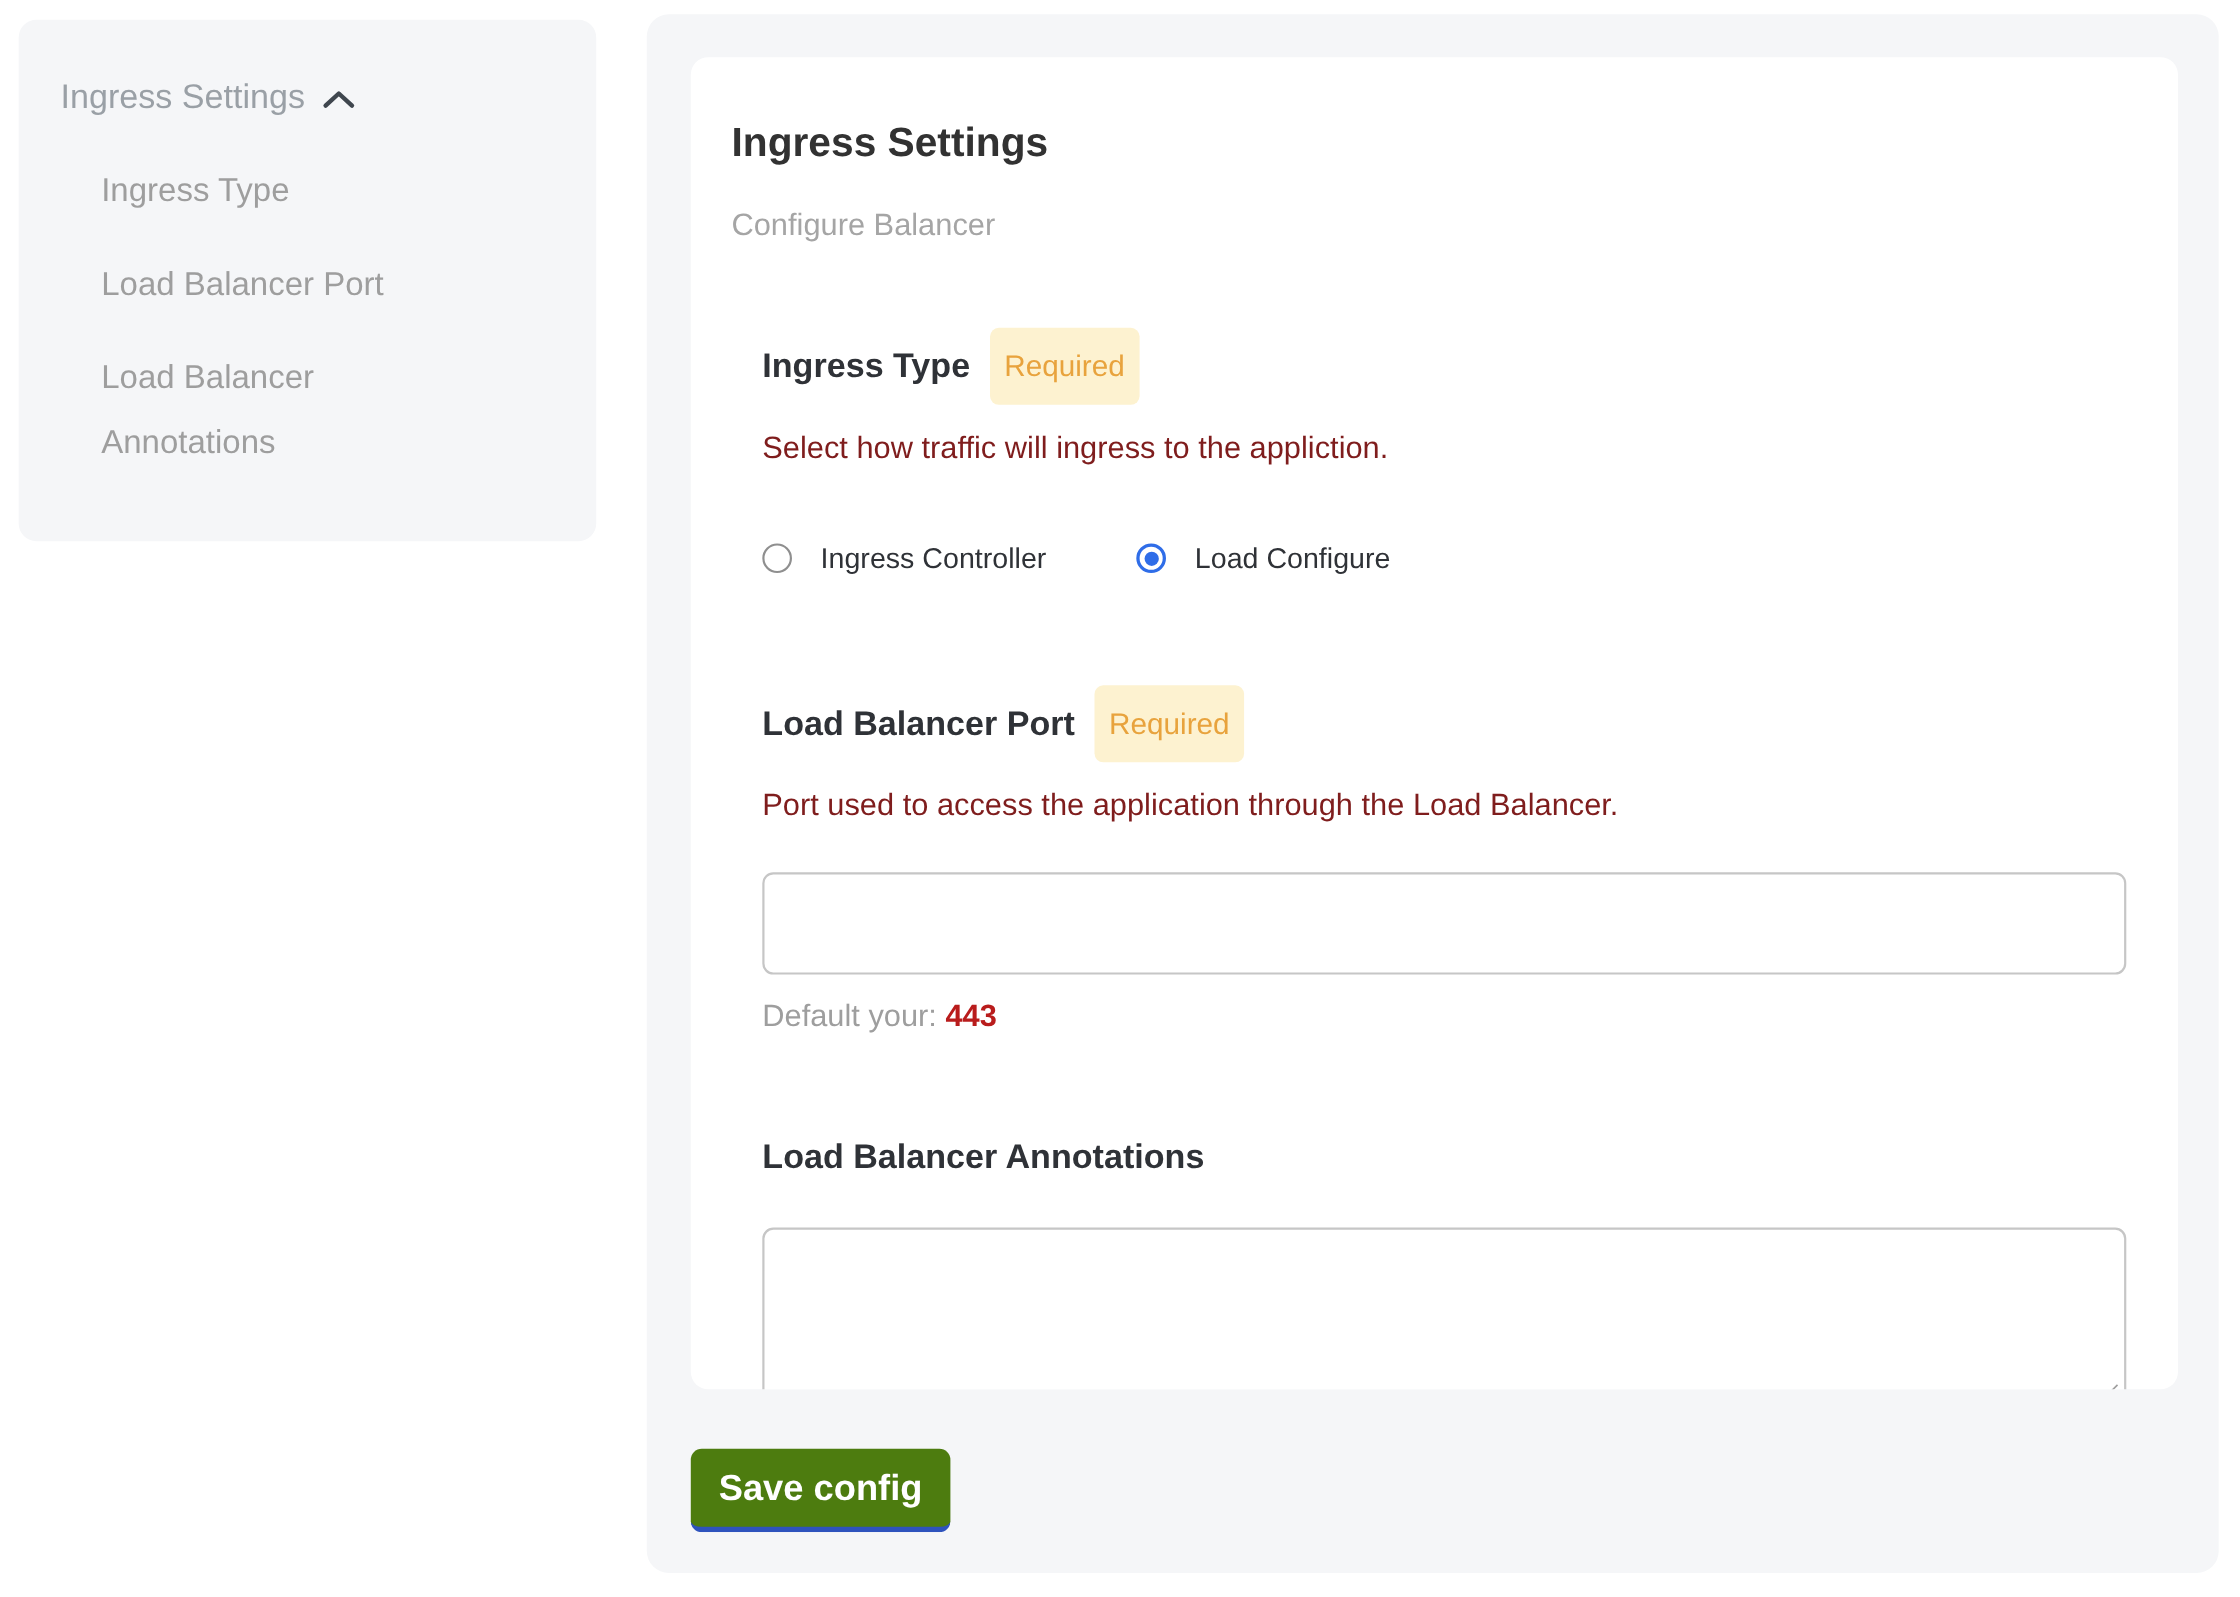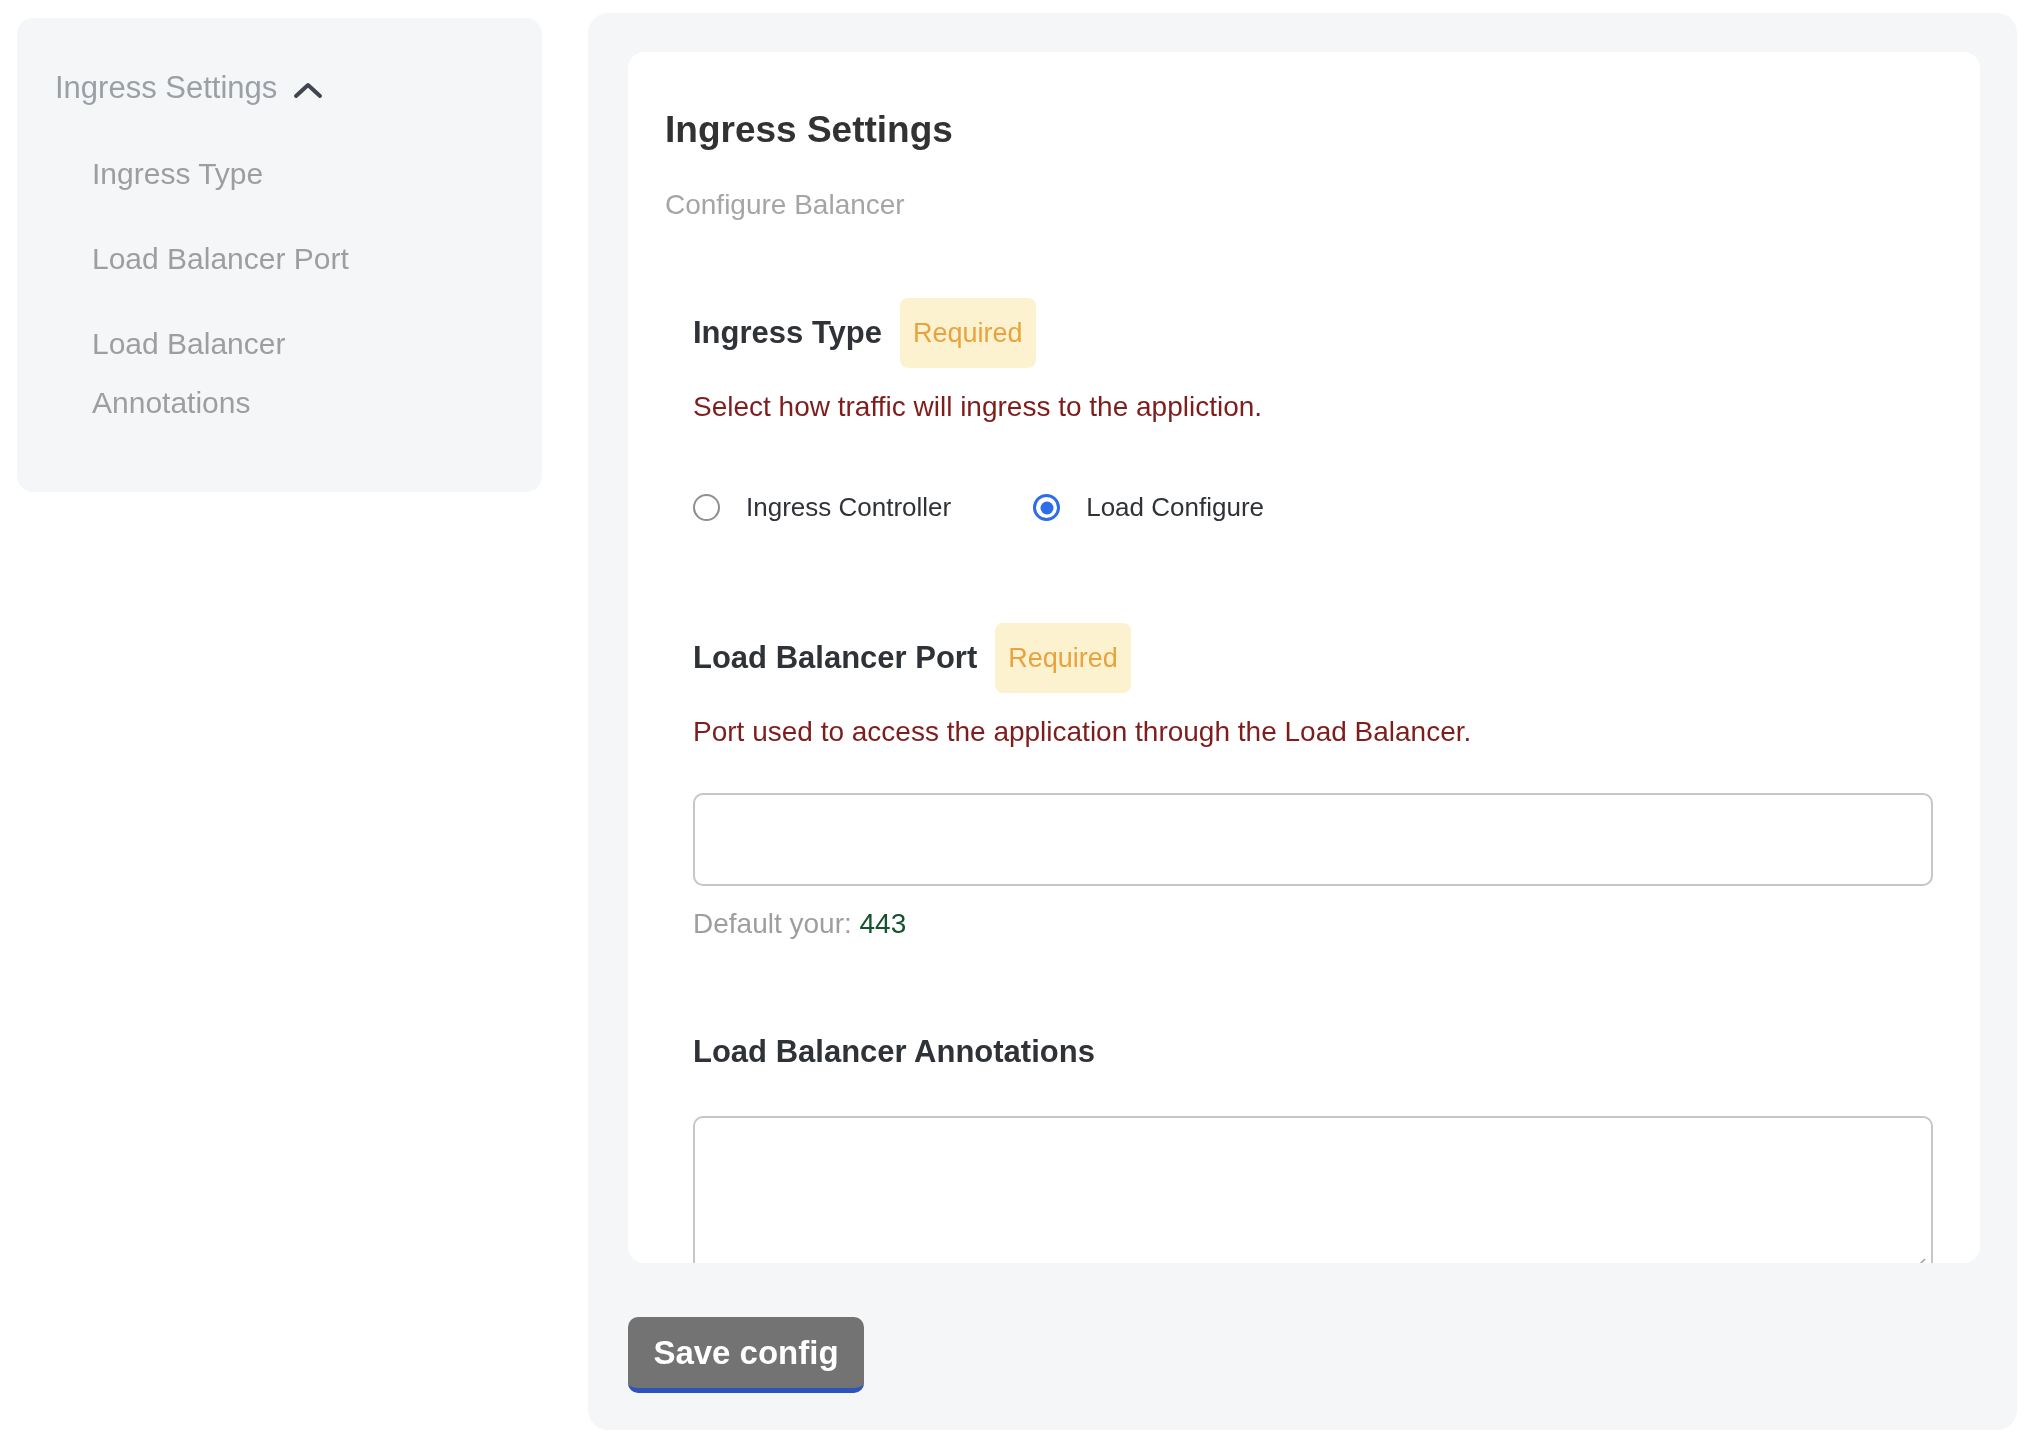--- a/index.html
+++ b/index.html
@@ -43,33 +43,33 @@
   .radio-outer.selected { border:3.5px solid #2f6de8; }
   .radio-outer.selected::after { content:""; position:absolute; left:50%; top:50%;
     width:13px; height:13px; border-radius:50%; background:#2f6de8;
     transform:translate(-50%,-50%); }
 
   .field-port { margin-top:100px; }
   .text-input { display:block; margin-top:44px; width:1240px; height:93px;
     border:2px solid #c6c6c6; border-radius:10px; background:#fff;
     font-size:30px; color:#2f3237; padding:0 20px; outline:none; }
   .default-row { margin-top:22px; font-size:28px; color:#9e9e9e; }
-  .default-value { color:#14532d; font-weight:400; }
+  .default-value { color:#b91c1c; font-weight:700; }
 
   .field-annotations { margin-top:92px; }
   .textarea-box { position:relative; margin-top:44px; width:1240px; height:164px;
     border:2px solid #c6c6c6; border-radius:10px; background:#fff; }
   .textarea-input { width:100%; height:100%; border:none; background:transparent;
     resize:none; outline:none; font-size:30px; color:#2f3237; padding:14px 20px;
     font-family:"Liberation Sans", sans-serif; }
   .resize-grip { position:absolute; right:5px; bottom:5px; width:16px; height:16px; }
 
   
   .save-button { position:absolute; left:40px; top:1304px; width:236px; height:76px;
-    background:#737373; border:none; border-bottom:5px solid #2e53bd;
+    background:#4d7c0f; border:none; border-bottom:5px solid #2e53bd;
     border-radius:10px; color:#ffffff; font-size:33px; font-weight:bold;
     font-family:"Liberation Sans", sans-serif; cursor:pointer; }
 </style>
 </head>
 <body>
 
 <nav class="sidebar">
   <div class="sidebar-header">
     <span>Ingress Settings</span>
     <svg class="chevron-up" viewBox="0 0 30 18" fill="none">

